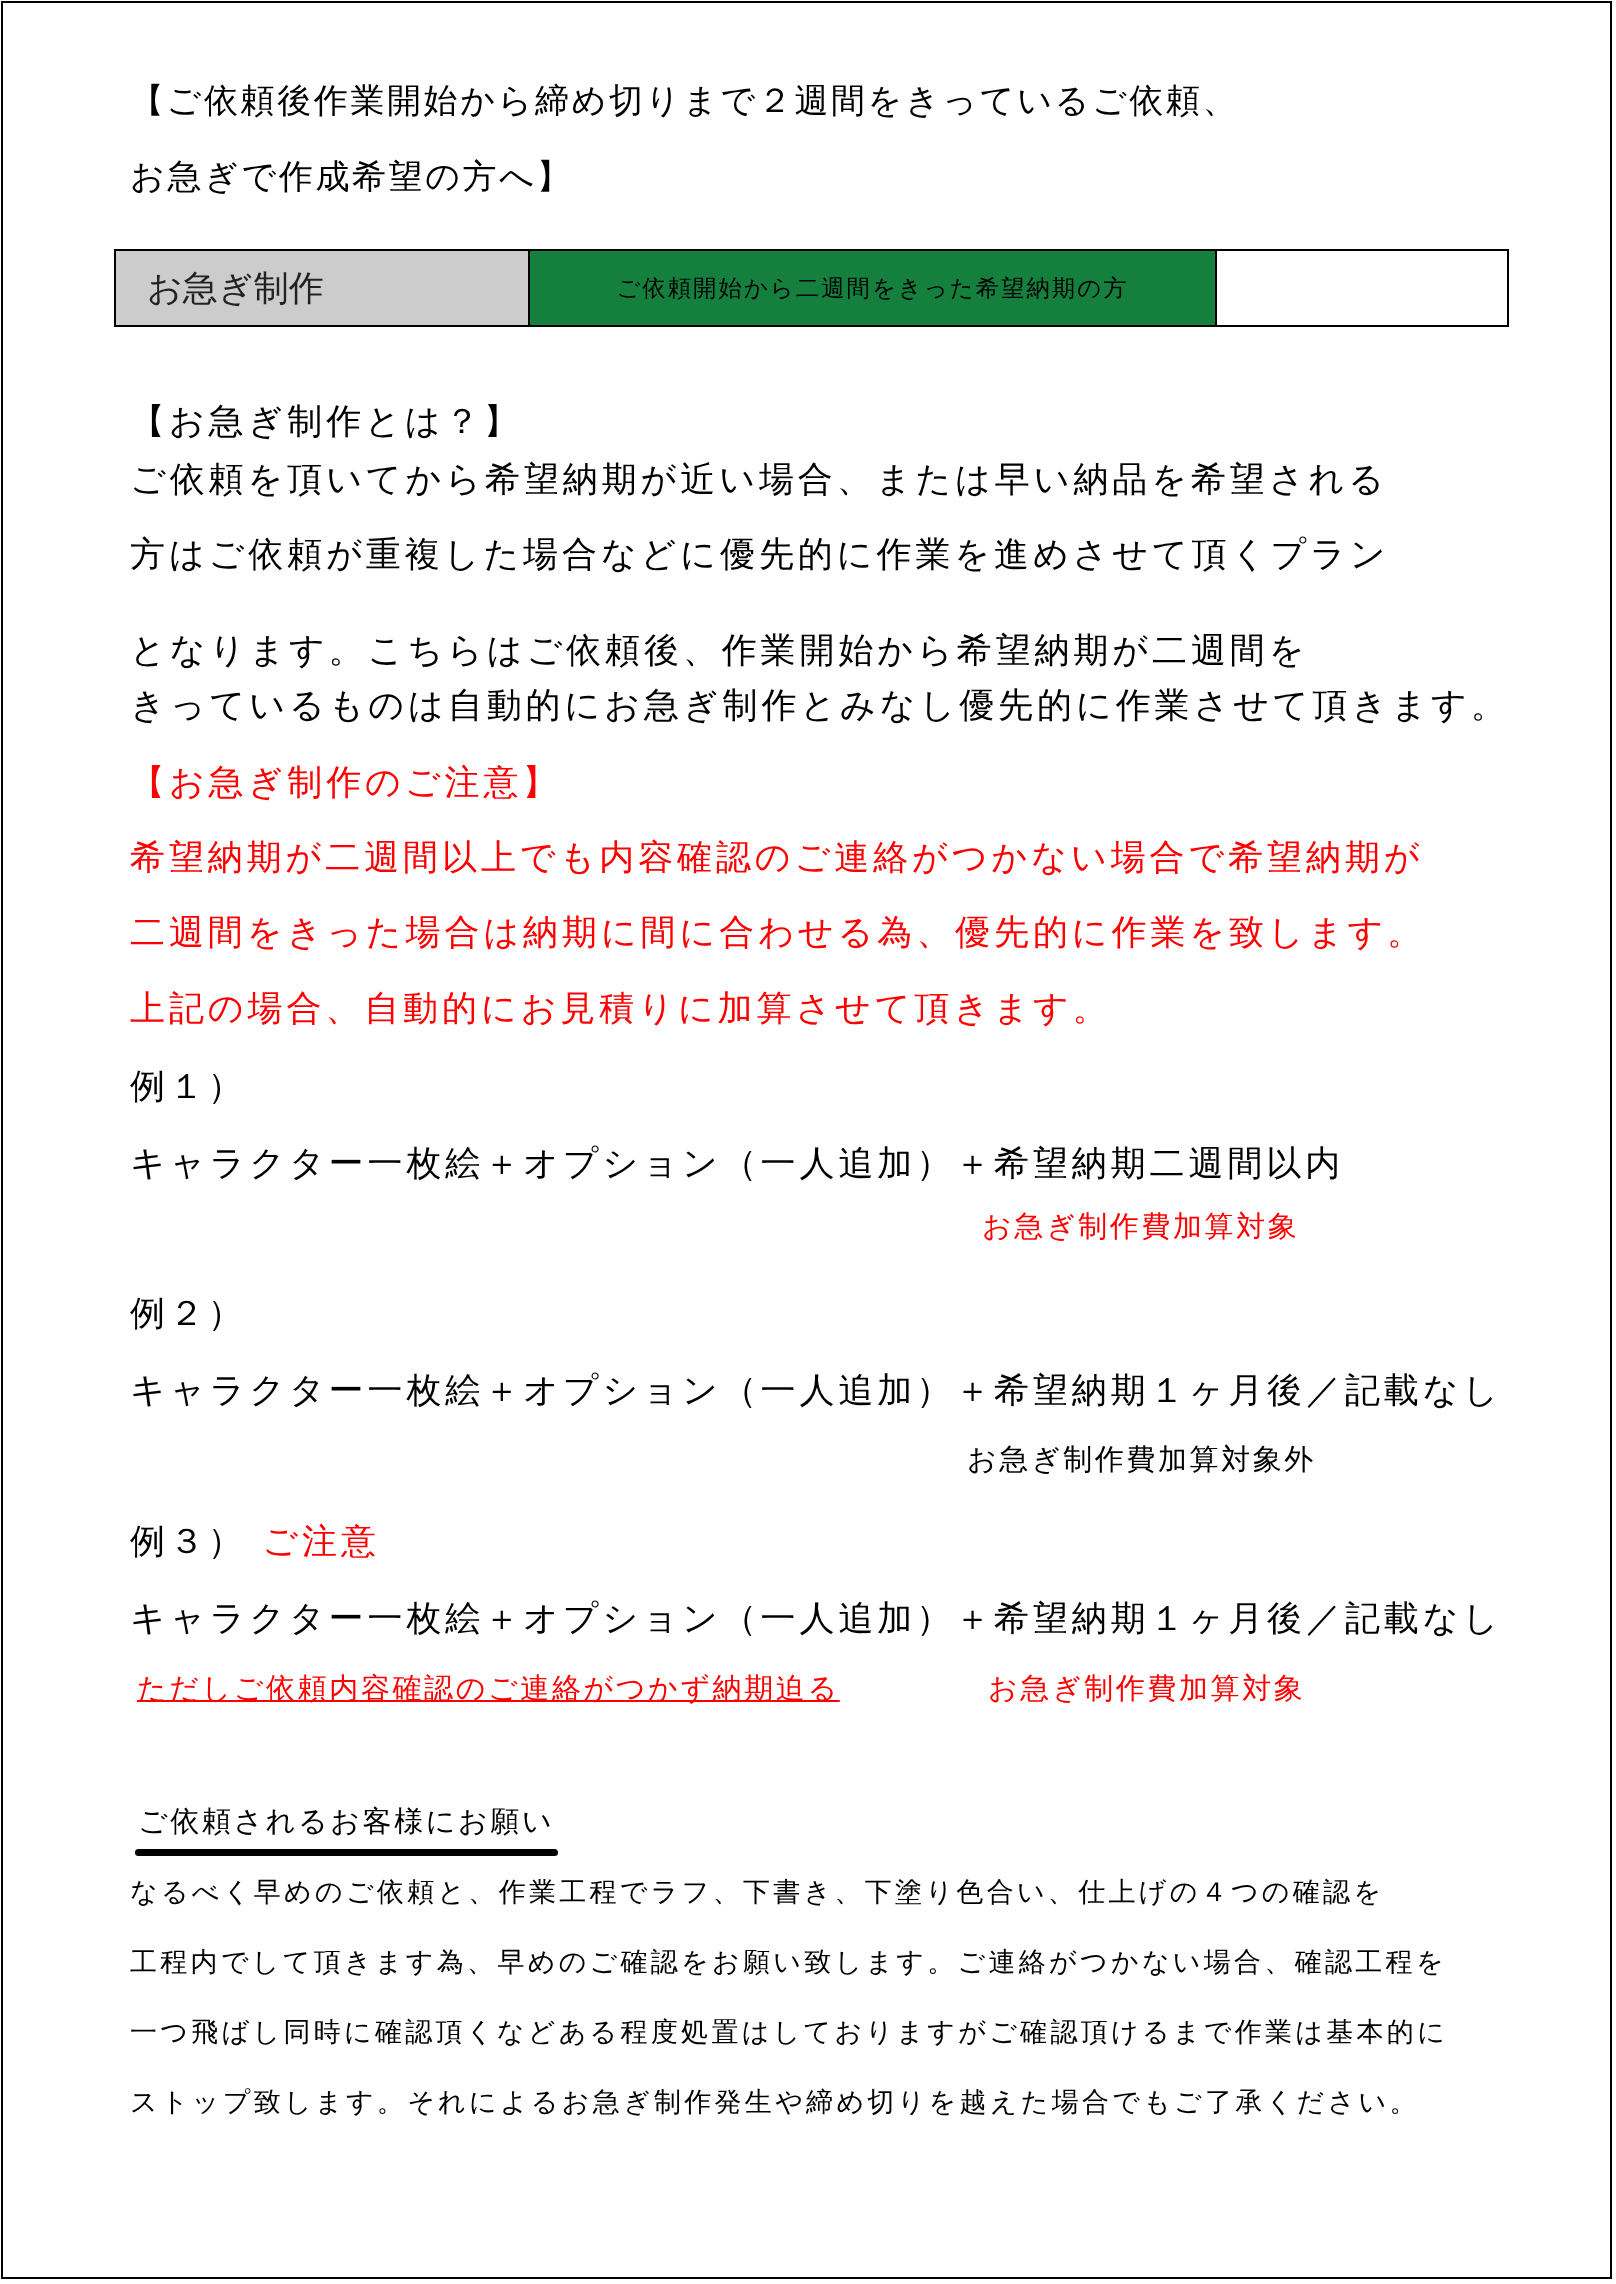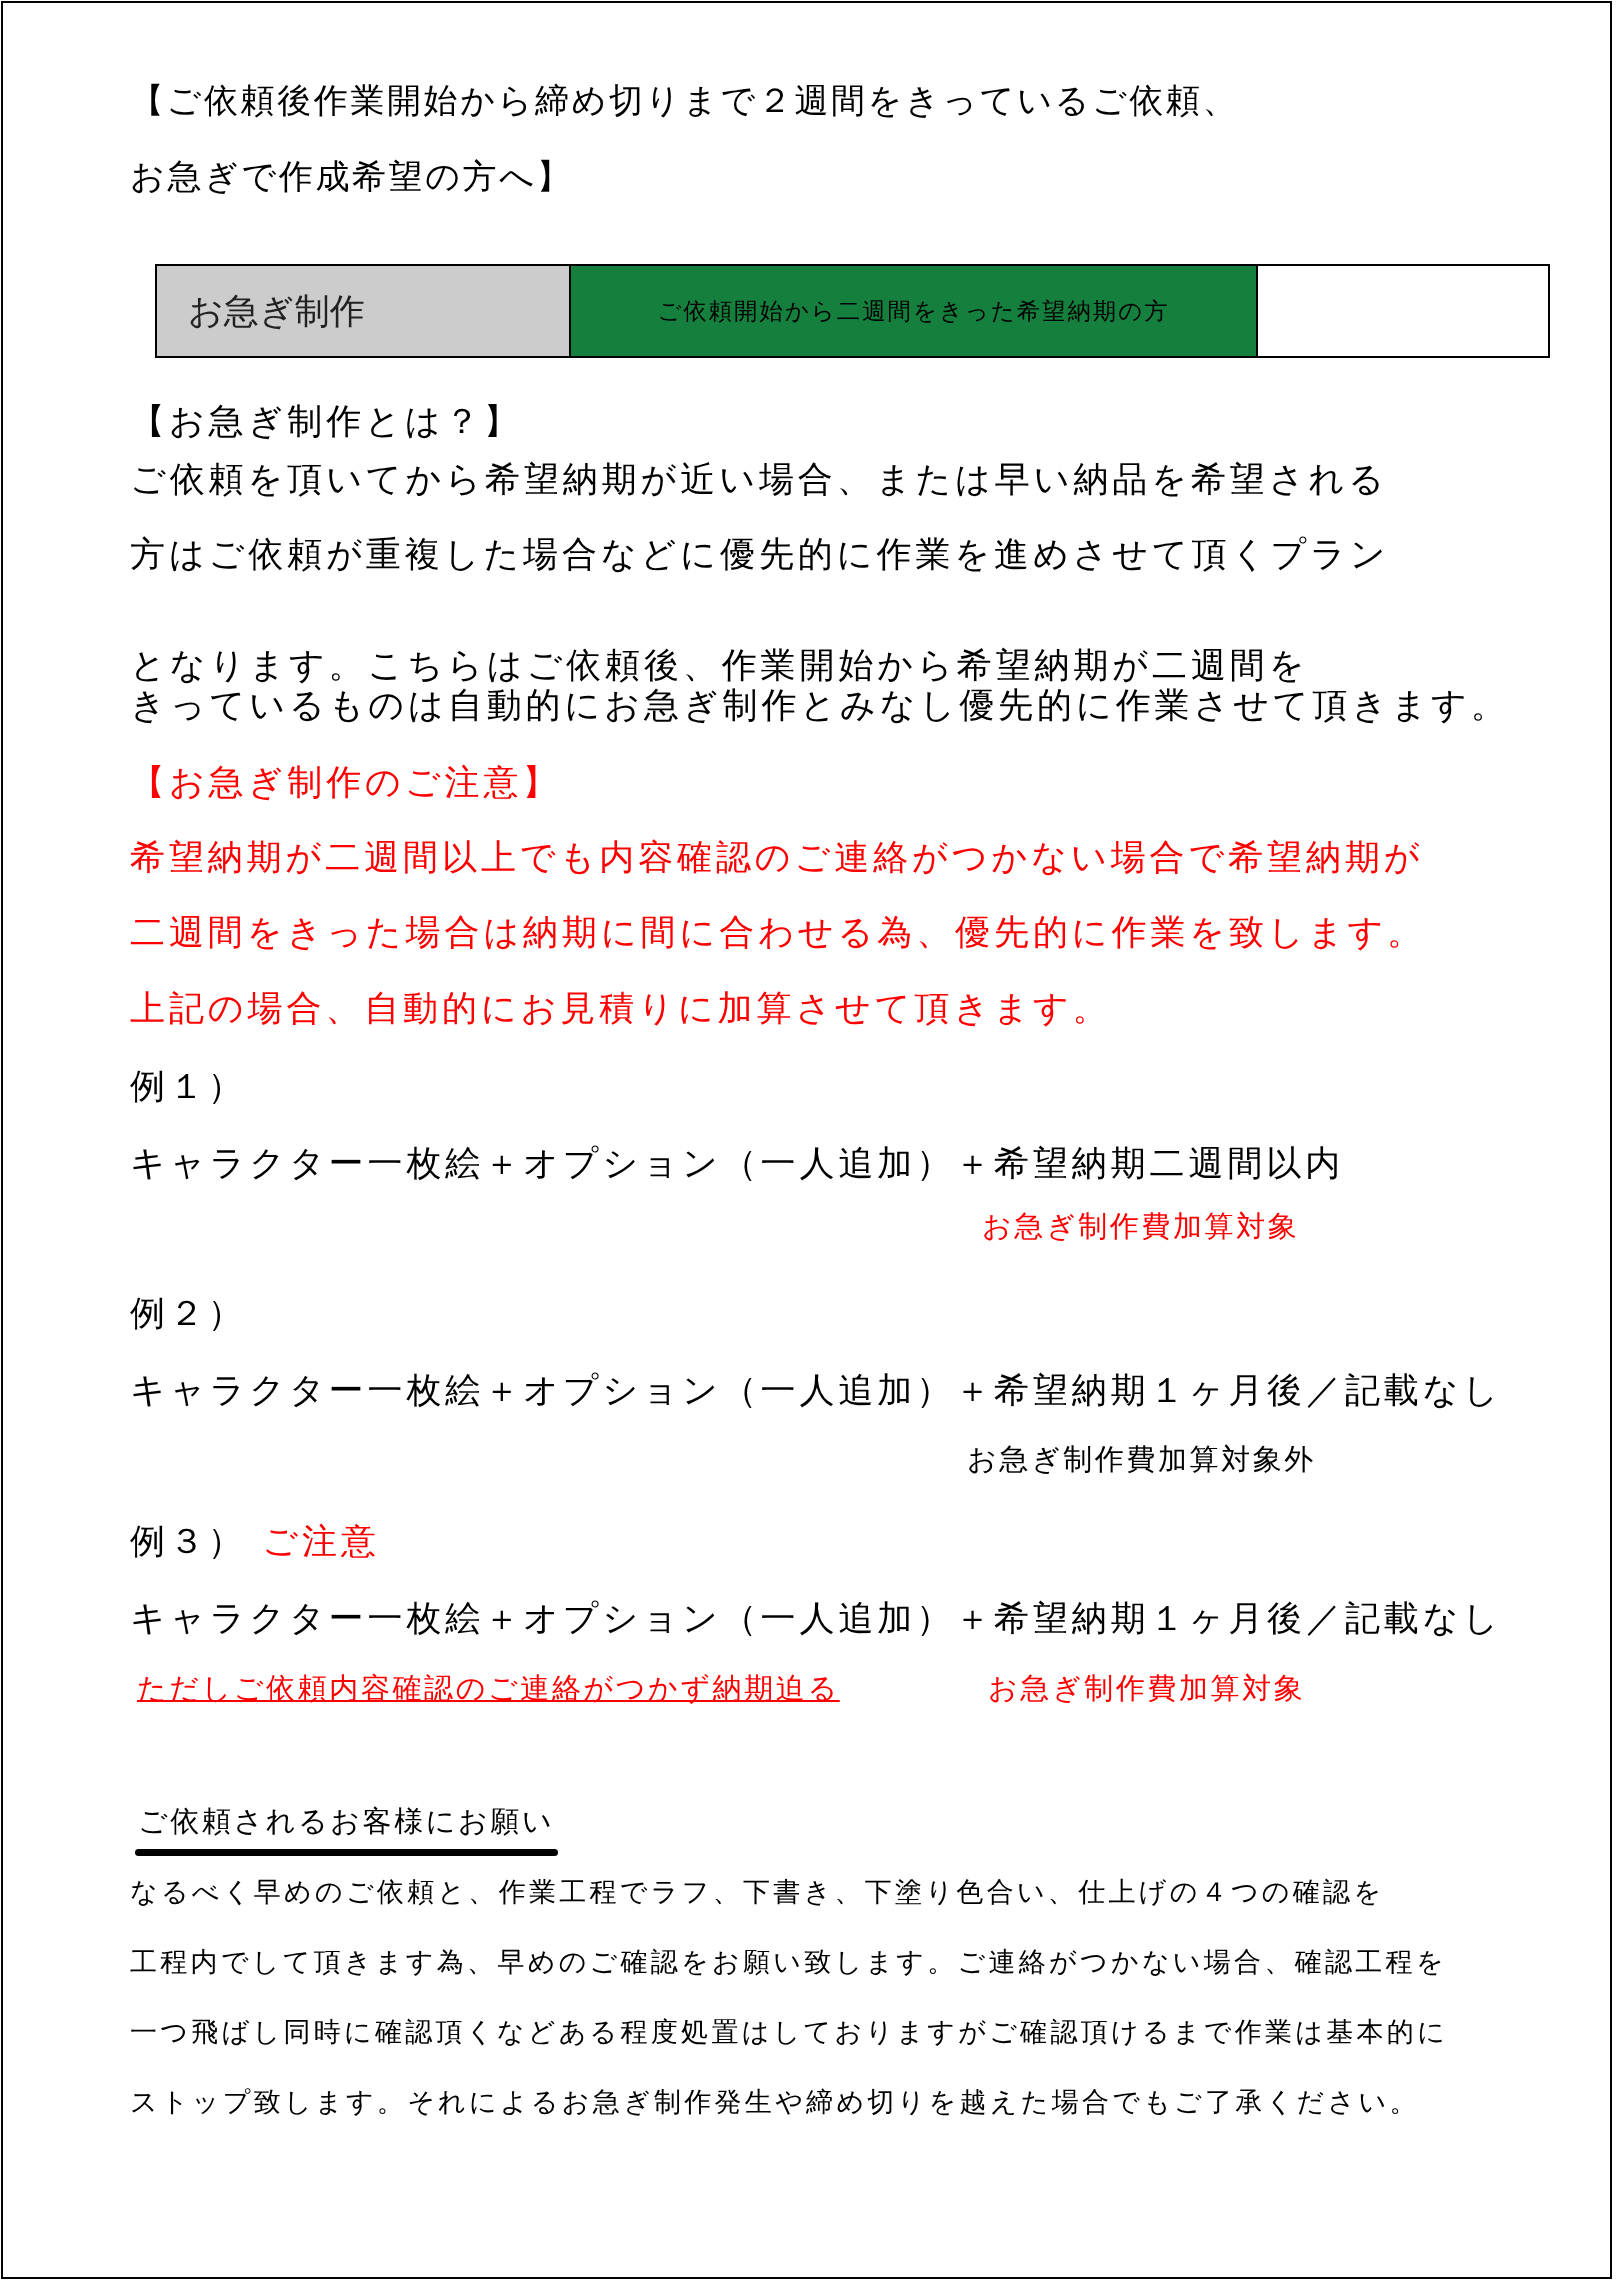--- a/index.html
+++ b/index.html
@@ -6,22 +6,22 @@
   body { width: 1616px; height: 2284px; position: relative; overflow: hidden;
          font-family: "DejaVu Serif", "Liberation Serif", serif; color: #000; }
   .frame { position: absolute; left: 1.3px; top: 1.3px; width: 1611px; height: 2278px;
            border: 2.6px solid #000; box-sizing: border-box; background: #fff; }
   .line { position: absolute; left: 130px; white-space: nowrap; line-height: 1; }
   .h-top { font-size: 34px; letter-spacing: 2.6px; }
   .body-lg { font-size: 35px; letter-spacing: 3.9px; }
   .body-md { font-size: 27px; letter-spacing: 3.3px; }
   .body-sm { font-size: 29px; letter-spacing: 2.6px; }
   .red { color: #ff0000; }
-  .price-table { position: absolute; left: 114px; top: 264px; width: 1395px; height: 94px;
-                 border: 2.6px solid #000; box-sizing: border-box; display: flex; margin-left: 41px; }
+  .price-table { position: absolute; left: 114px; top: 249px; width: 1395px; height: 78px;
+                 border: 2.6px solid #000; box-sizing: border-box; display: flex; }
   .cell { height: 100%; box-sizing: border-box; display: flex; align-items: center; }
   .cell-name { width: 414px; background: #cccccc; border-right: 2px solid #000;
                font-family: "DejaVu Sans", "Liberation Sans", sans-serif; font-size: 35px;
                padding-left: 31px; font-weight: 300; color: #222; }
   .cell-desc { width: 687px; background: #15803d; border-right: 2.6px solid #000;
                justify-content: center; font-size: 23.4px; letter-spacing: 2px; }
   .cell-price { flex: 1; background: #cccccc; justify-content: flex-end; padding-right: 32.5px;
                 font-size: 30px; }
   .underline-bar { position: absolute; left: 135px; top: 1849px; width: 423px; height: 7.2px;
                    background: #000; border-radius: 3.9px; }
@@ -39,21 +39,21 @@
     <span>お急ぎ制作</span>
   </div>
   <div class="cell cell-desc">
     <span>ご依頼開始から二週間をきった希望納期の方</span>
   </div>
 </div>
 
 <div class="line body-lg" style="top:385px;margin-top:19px;">【お急ぎ制作とは？】</div>
 <div class="line body-lg" style="top:462px;">ご依頼を頂いてから希望納期が近い場合、または早い納品を希望される</div>
 <div class="line body-lg" style="top:537px;">方はご依頼が重複した場合などに優先的に作業を進めさせて頂くプラン</div>
-<div class="line body-lg" style="top:648px;">となります。こちらはご依頼後、作業開始から希望納期が二週間を</div>
+<div class="line body-lg" style="top:633px;">となります。こちらはご依頼後、作業開始から希望納期が二週間を</div>
 <div class="line body-lg" style="top:688px;">きっているものは自動的にお急ぎ制作とみなし優先的に作業させて頂きます。</div>
 
 <div class="line body-lg red" style="top:765px;font-family:Liberation Serif, serif;">【お急ぎ制作のご注意】</div>
 <div class="line body-lg red" style="top:840px;">希望納期が二週間以上でも内容確認のご連絡がつかない場合で希望納期が</div>
 <div class="line body-lg red" style="top:915px;">二週間をきった場合は納期に間に合わせる為、優先的に作業を致します。</div>
 <div class="line body-lg red" style="top:991px;">上記の場合、自動的にお見積りに加算させて頂きます。</div>
 
 <div class="line body-lg" style="top:1069px;">例１）</div>
 <div class="line body-lg" style="top:1146px;">キャラクター一枚絵＋オプション（一人追加）＋希望納期二週間以内</div>
 <div class="line body-sm red" style="left:982px; top:1212px;">お急ぎ制作費加算対象</div>

